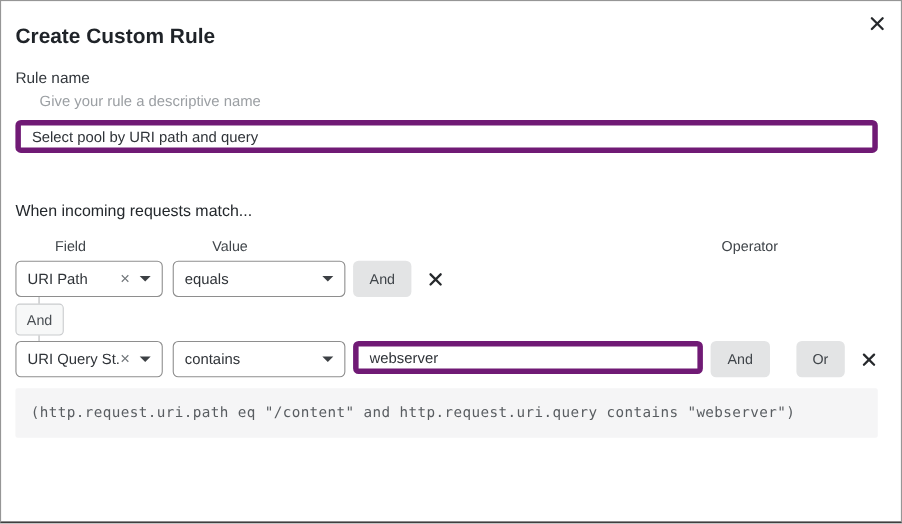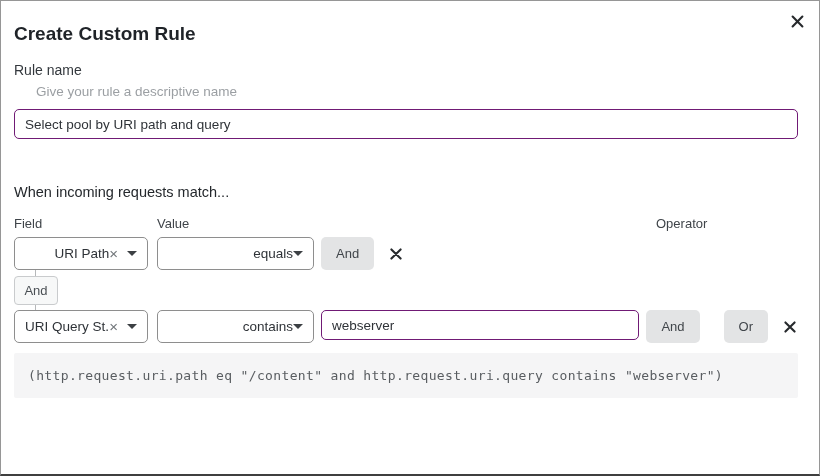--- a/index.html
+++ b/index.html
@@ -17,40 +17,40 @@
   }
   .close-btn {
     position:absolute; top:9px; right:11px; width:22px; height:22px;
     background:none; border:none; cursor:pointer; display:flex; align-items:center; justify-content:center;
   }
 
   .field-label { margin-top:14px; font-size:14px; color:#33383d; line-height:18px; }
   .helper-text { margin-top:4px; font-size:13.5px; color:#9b9fa3; line-height:17px;margin-left:22px; }
 
   .text-input {
-    height:30px; border:1px solid #701a75; border-radius:5px; background:#fff;
+    height:30px; border:5px solid #701a75; border-radius:5px; background:#fff;
     font-family:"Liberation Sans","DejaVu Sans",sans-serif;
     font-size:13.5px; color:#2f3338; padding:0 10px; outline:none;
   }
   .rule-input { margin-top:9px; width:100%; }
 
   .matcher-heading { margin-top:44px; font-size:14.5px; font-weight:400; color:#24282c; line-height:18px; }
 
   .cols { display:flex; margin-top:15px; height:16px; }
   .col-label { font-size:13px; color:#3f4449; line-height:16px; }
-  .col-label.c-field { width:143px; }
+  .col-label.c-field { width:143px;margin-left:36px; }
   .col-label.c-op { width:142px; }
   .col-label.c-val { flex:1; }
 
   .cond-row { display:flex; margin-top:5px; height:33px; align-items:stretch; }
   .cond-row.second { margin-top:0; }
 
   .select {
     display:flex; align-items:center; border:1px solid #8e8e8e; border-radius:5px;
-    background:#fff; padding:0 10px; cursor:pointer;text-align:right;
+    background:#fff; padding:0 10px; cursor:pointer;
   }
   .field-select { width:134px; margin-right:9px; }
   .op-select { width:157px; margin-right:7px; }
   .sel-text { flex:1; font-size:13.5px; color:#2f3338; white-space:nowrap; overflow:hidden; }
   .clear-x { font-size:15px; color:#71767a; line-height:1; margin-right:9px; cursor:pointer; }
   .caret {
     width:0; height:0; border-left:5px solid transparent; border-right:5px solid transparent;
     border-top:5px solid #3c4044;
   }
   .val-input { flex:1; margin-right:7px; }

